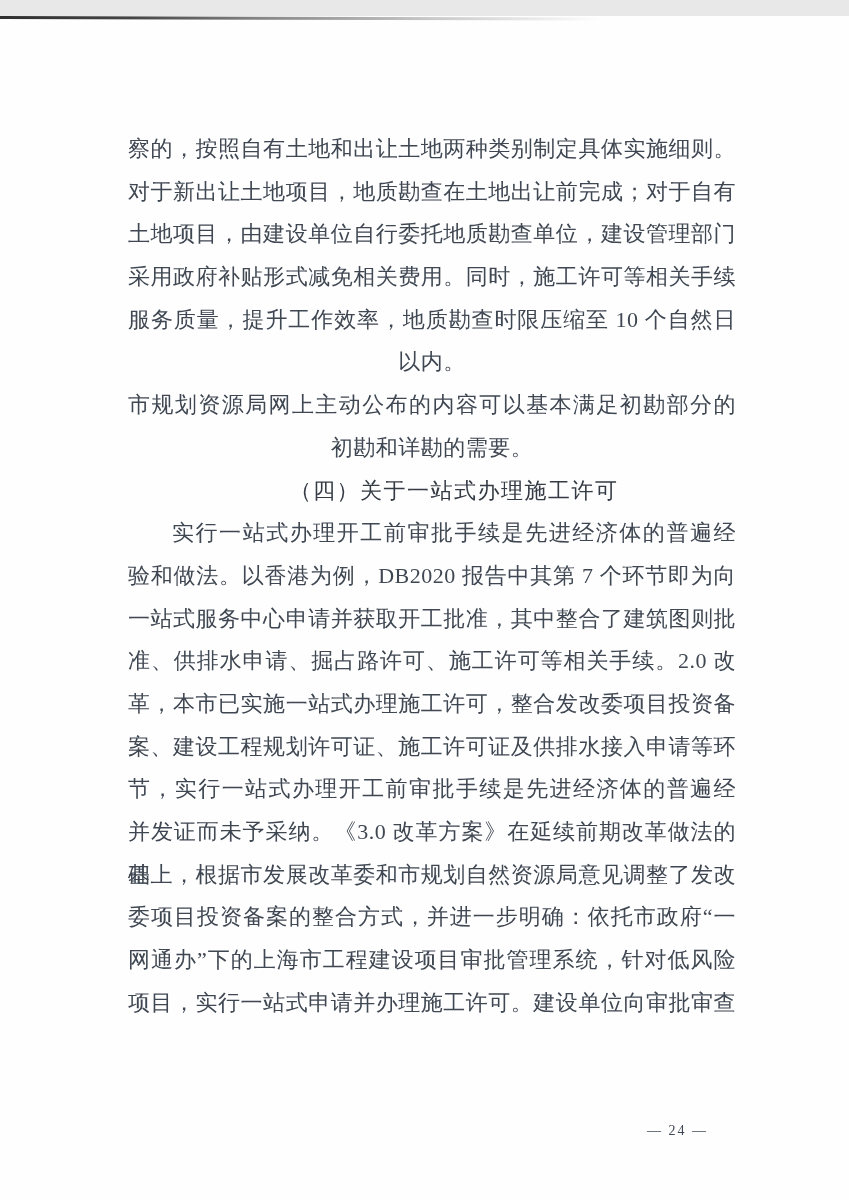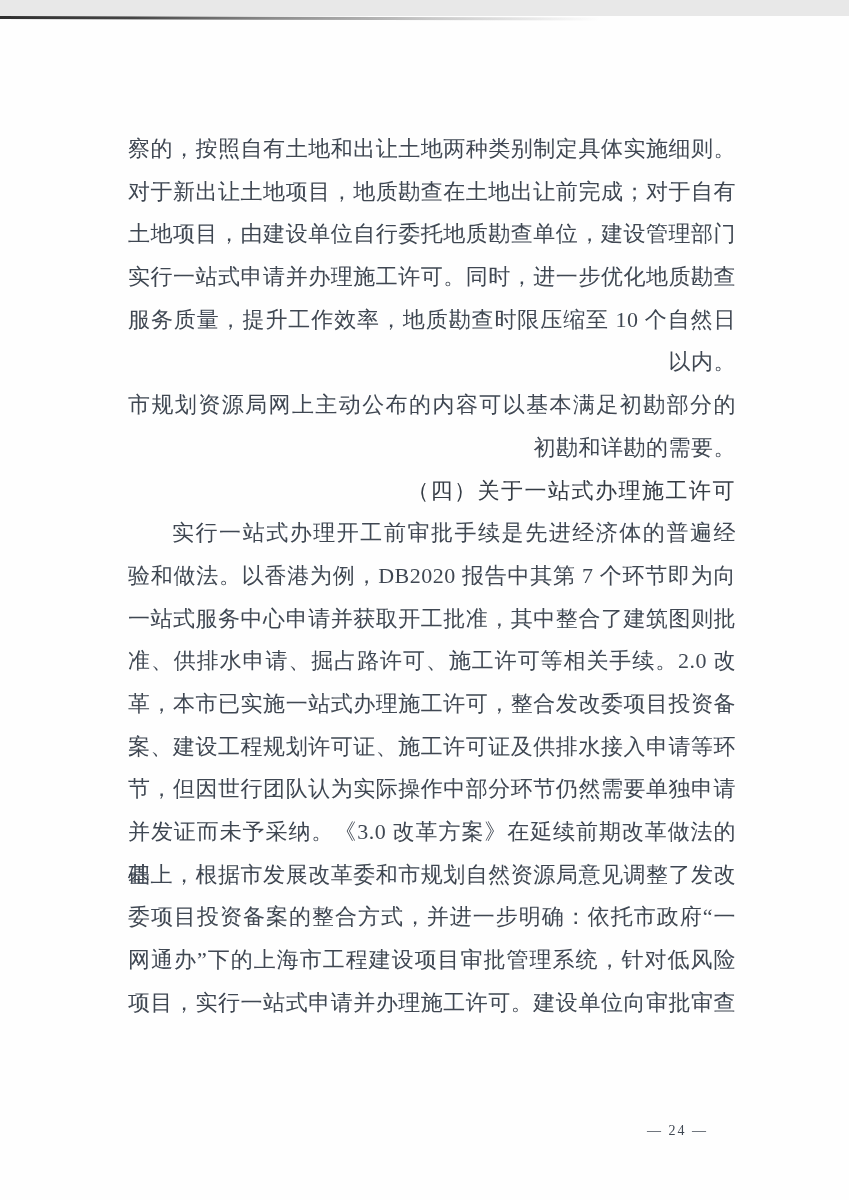--- a/index.html
+++ b/index.html
@@ -30,21 +30,21 @@
     left: 128px;
     top: 112px;
     width: 608px;
   }
   .line {
     height: 42.7px;
     line-height: 42.7px;
     font-size: 22px;
     letter-spacing: 0.5px;
     white-space: nowrap;
-    text-align: right;
+    text-align: center;
     overflow: visible;
   }
   .line.justify {
     white-space: normal;
     text-align: justify;
     text-align-last: justify;
     text-justify: inter-character;
   }
   .line.indent { text-indent: 44px; }
   .line.heading {
@@ -68,33 +68,33 @@
 <body>
 
 <div class="page" style="--page-bg: #fefefe; --ink: #3f4752; --ink-heading: #343b44;">
   <div class="scan-edge"></div>
 
   <div class="content">
 
   <div class="line justify">察的，按照自有土地和出让土地两种类别制定具体实施细则。</div>
       <div class="line justify">对于新出让土地项目，地质勘查在土地出让前完成；对于自有</div>
       <div class="line justify">土地项目，由建设单位自行委托地质勘查单位，建设管理部门</div>
-      <div class="line justify">实行一站式申请并办理施工许可。同时，进一步优化地质勘查</div>
+      <div class="line justify">采用政府补贴形式减免相关费用。同时，施工许可等相关手续</div>
       <div class="line justify">服务质量，提升工作效率，地质勘查时限压缩至 10 个自然日</div>
       <div class="line">以内。</div>
       <div class="line justify">市规划资源局网上主动公布的内容可以基本满足初勘部分的</div>
       <div class="line">初勘和详勘的需要。</div>
       <div class="line indent heading">（四）关于一站式办理施工许可</div>
       <div class="line indent justify">实行一站式办理开工前审批手续是先进经济体的普遍经</div>
       <div class="line justify">验和做法。以香港为例，DB2020 报告中其第 7 个环节即为向</div>
       <div class="line justify">一站式服务中心申请并获取开工批准，其中整合了建筑图则批</div>
       <div class="line justify">准、供排水申请、掘占路许可、施工许可等相关手续。2.0 改</div>
       <div class="line justify">革，本市已实施一站式办理施工许可，整合发改委项目投资备</div>
       <div class="line justify">案、建设工程规划许可证、施工许可证及供排水接入申请等环</div>
-      <div class="line justify">节，但因世行团队认为实际操作中部分环节仍然需要单独申请</div>
+      <div class="line justify">节，实行一站式办理开工前审批手续是先进经济体的普遍经</div>
       <div class="line justify">并发证而未予采纳。《3.0 改革方案》在延续前期改革做法的基</div>
       <div class="line justify">础上，根据市发展改革委和市规划自然资源局意见调整了发改</div>
       <div class="line justify">委项目投资备案的整合方式，并进一步明确：依托市政府“一</div>
       <div class="line justify">网通办”下的上海市工程建设项目审批管理系统，针对低风险</div>
       <div class="line justify">项目，实行一站式申请并办理施工许可。建设单位向审批审查</div>
     </div>
 
   <div class="footer">— 24 —</div>
 </div>
 

